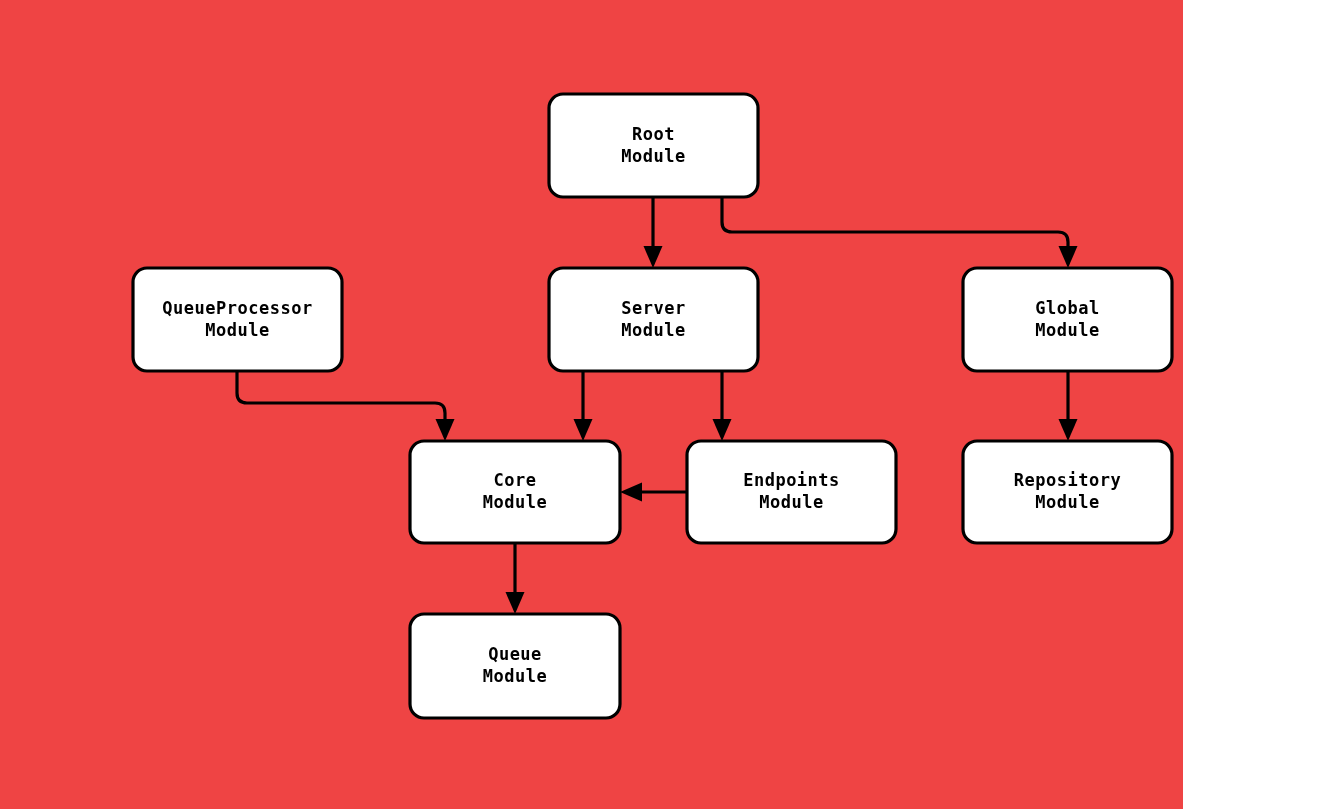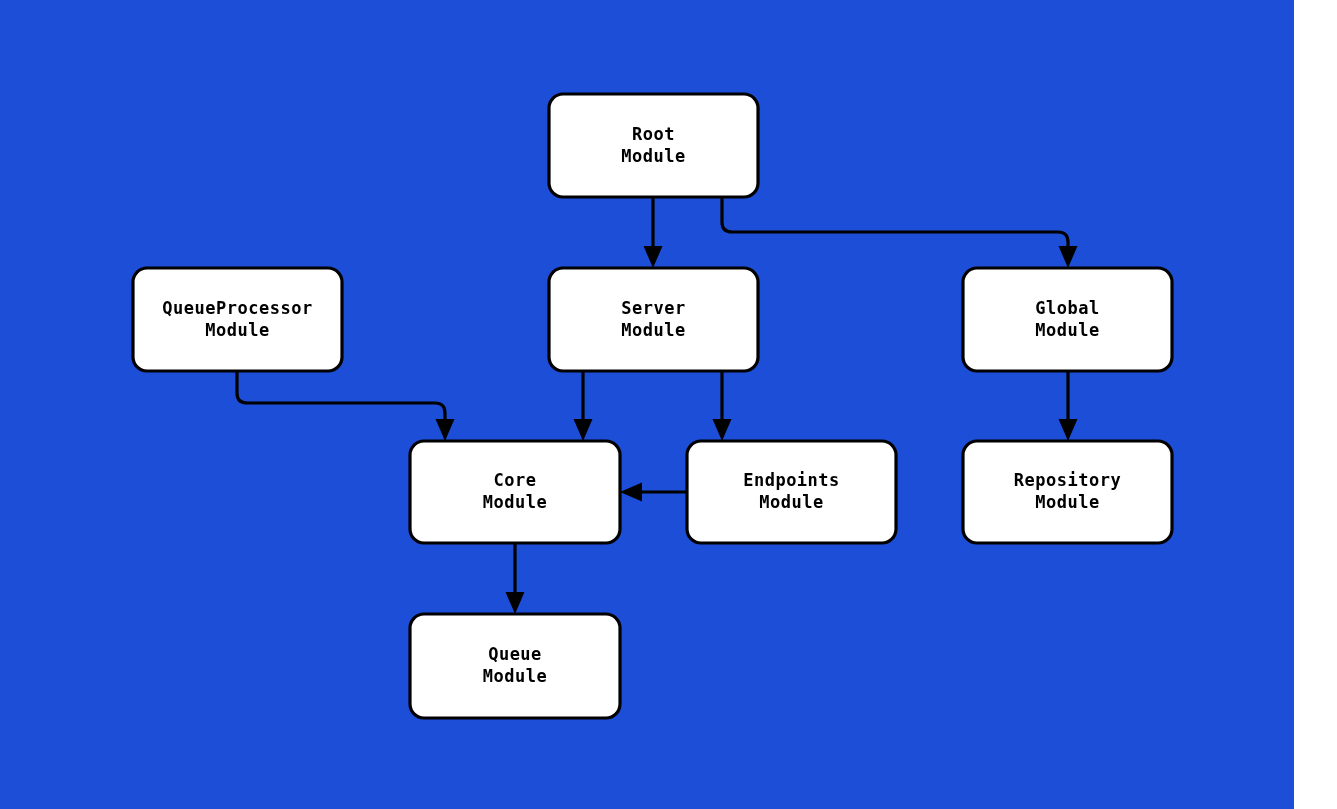--- a/index.html
+++ b/index.html
@@ -9,23 +9,24 @@
     background: #ffffff;
   }
   body {
     width: 1337px;
     height: 809px;
     overflow: hidden;
     font-family: "DejaVu Sans Mono", "Liberation Mono", monospace;
   }
   #diagram-root {
     position: relative;
-    width: 1294px;
+    width: 1171px;
     height: 809px;
-    background: #1d4ed8;
+    background: #ef4444;
+    padding-left: 12px;
   }
   svg#diagram-canvas {
     position: absolute;
     top: 0;
     left: 0;
     width: 1337px;
     height: 809px;
     display: block;
   }
   .node-box {

